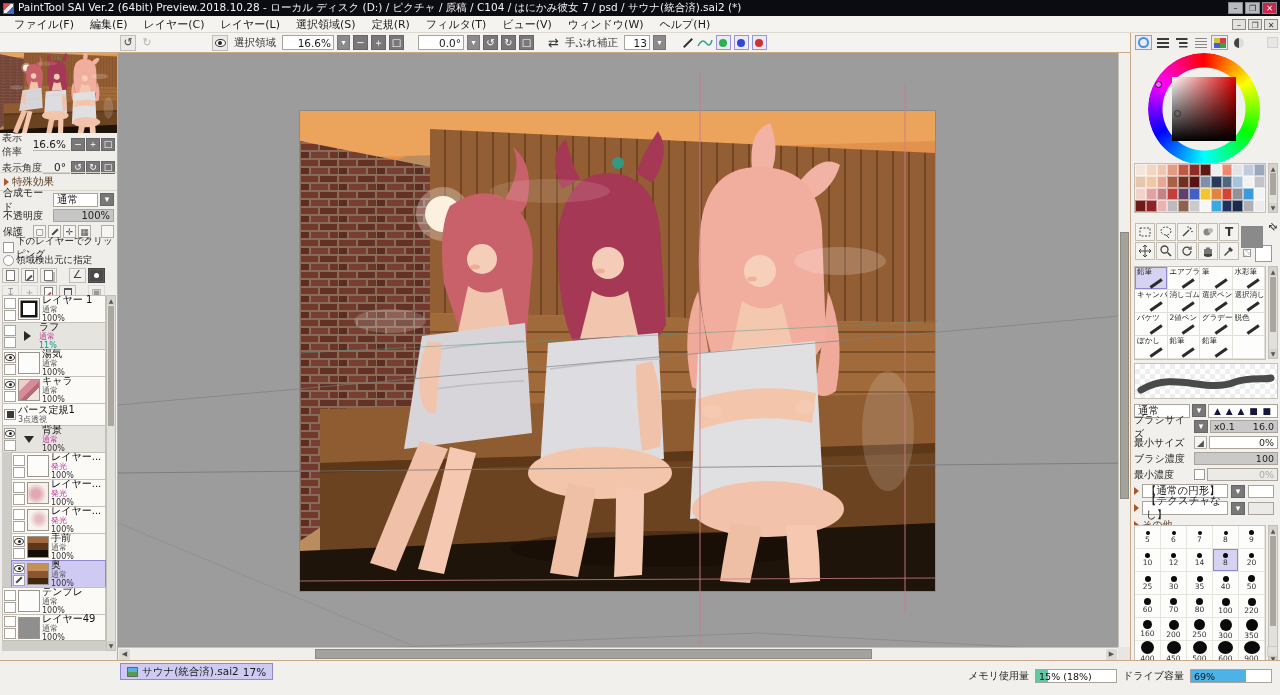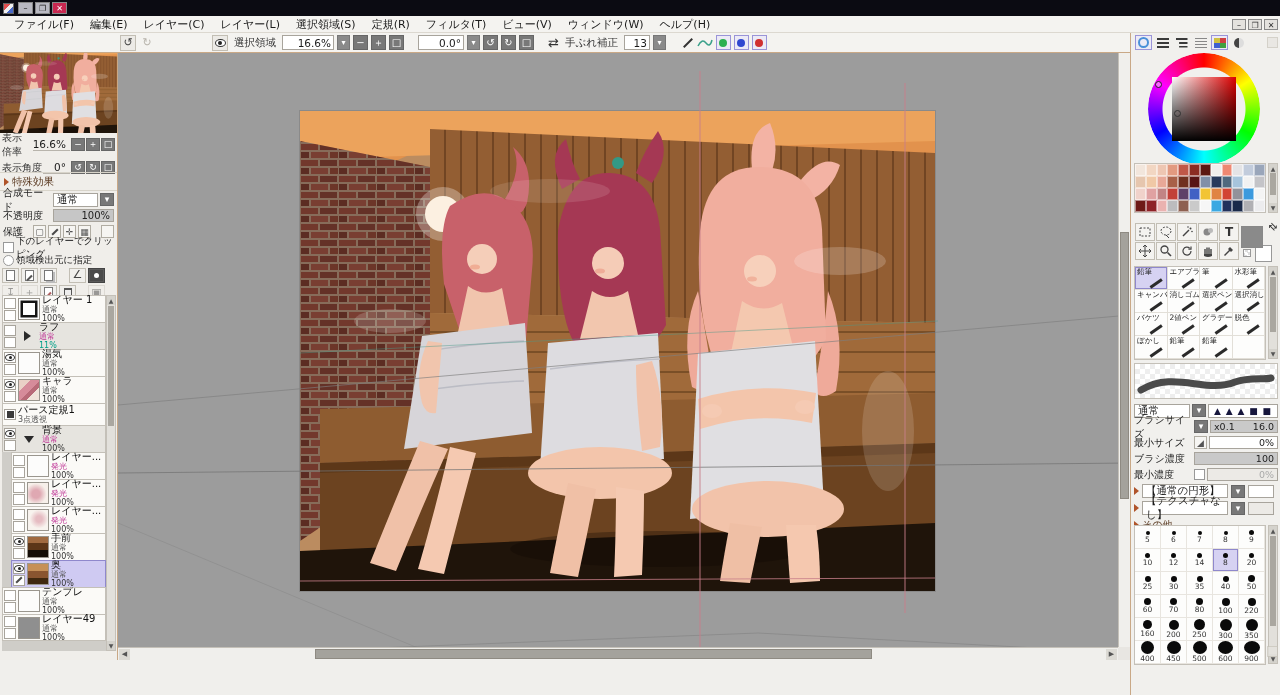--- a/index.html
+++ b/index.html
@@ -269,20 +269,21 @@
       <ellipse cx="250" cy="80" rx="60" ry="12" fill="#fff" opacity="0.12"></ellipse>
       <rect width="635" height="480" fill="#e8903c" opacity="0.05"></rect>
     </g>
   </defs>
 </svg>
 
 <div class="app">
 
   <div class="titlebar">
     <div class="app-icon"></div>
+    <div class="title-text">PaintTool SAI Ver.2 (64bit) Preview.2018.10.28 - ローカル ディスク (D:) / ピクチャ / 原稿 / C104 / はにかみ彼女 7 / psd / サウナ(統合済).sai2 (*)</div>
     <div class="winbtns">
       <div class="winbtn">–</div>
       <div class="winbtn">❐</div>
       <div class="winbtn close">✕</div>
     </div>
   </div>
 
   <div class="menubar">
     <span class="menu-item">ファイル(F)</span>
     <span class="menu-item">編集(E)</span>
@@ -1066,14 +1067,33 @@
     <div class="sz-scroll">
       <div class="scroll-arrow" style="top:0">▲</div>
       <div class="thumbbar"></div>
       <div class="scroll-arrow" style="bottom:0">▼</div>
     </div>
   </div>
 
   <div class="edge-btn" style="right:2px;top:37px"></div>
   <div class="edge-btn" style="right:2px;top:646px"></div>
 
+  <div class="bottombar">
+    <div class="doc-tab">
+      <div class="doc-ic"></div>
+      <span>サウナ(統合済).sai2</span>
+      <span>17%</span>
+    </div>
+    <div class="status">
+      <span>メモリ使用量</span>
+      <div class="meter">
+        <div class="fill" id="mem-fill" style="width: 15%; background: rgb(94, 201, 164);"></div>
+        <span class="txt">15% (18%)</span>
+      </div>
+      <span>ドライブ容量</span>
+      <div class="meter">
+        <div class="fill" id="drv-fill" style="width: 69%; background: rgb(77, 179, 230);"></div>
+        <span class="txt">69%</span>
+      </div>
+    </div>
+  </div>
 
 </div>
 
 </body></html>

